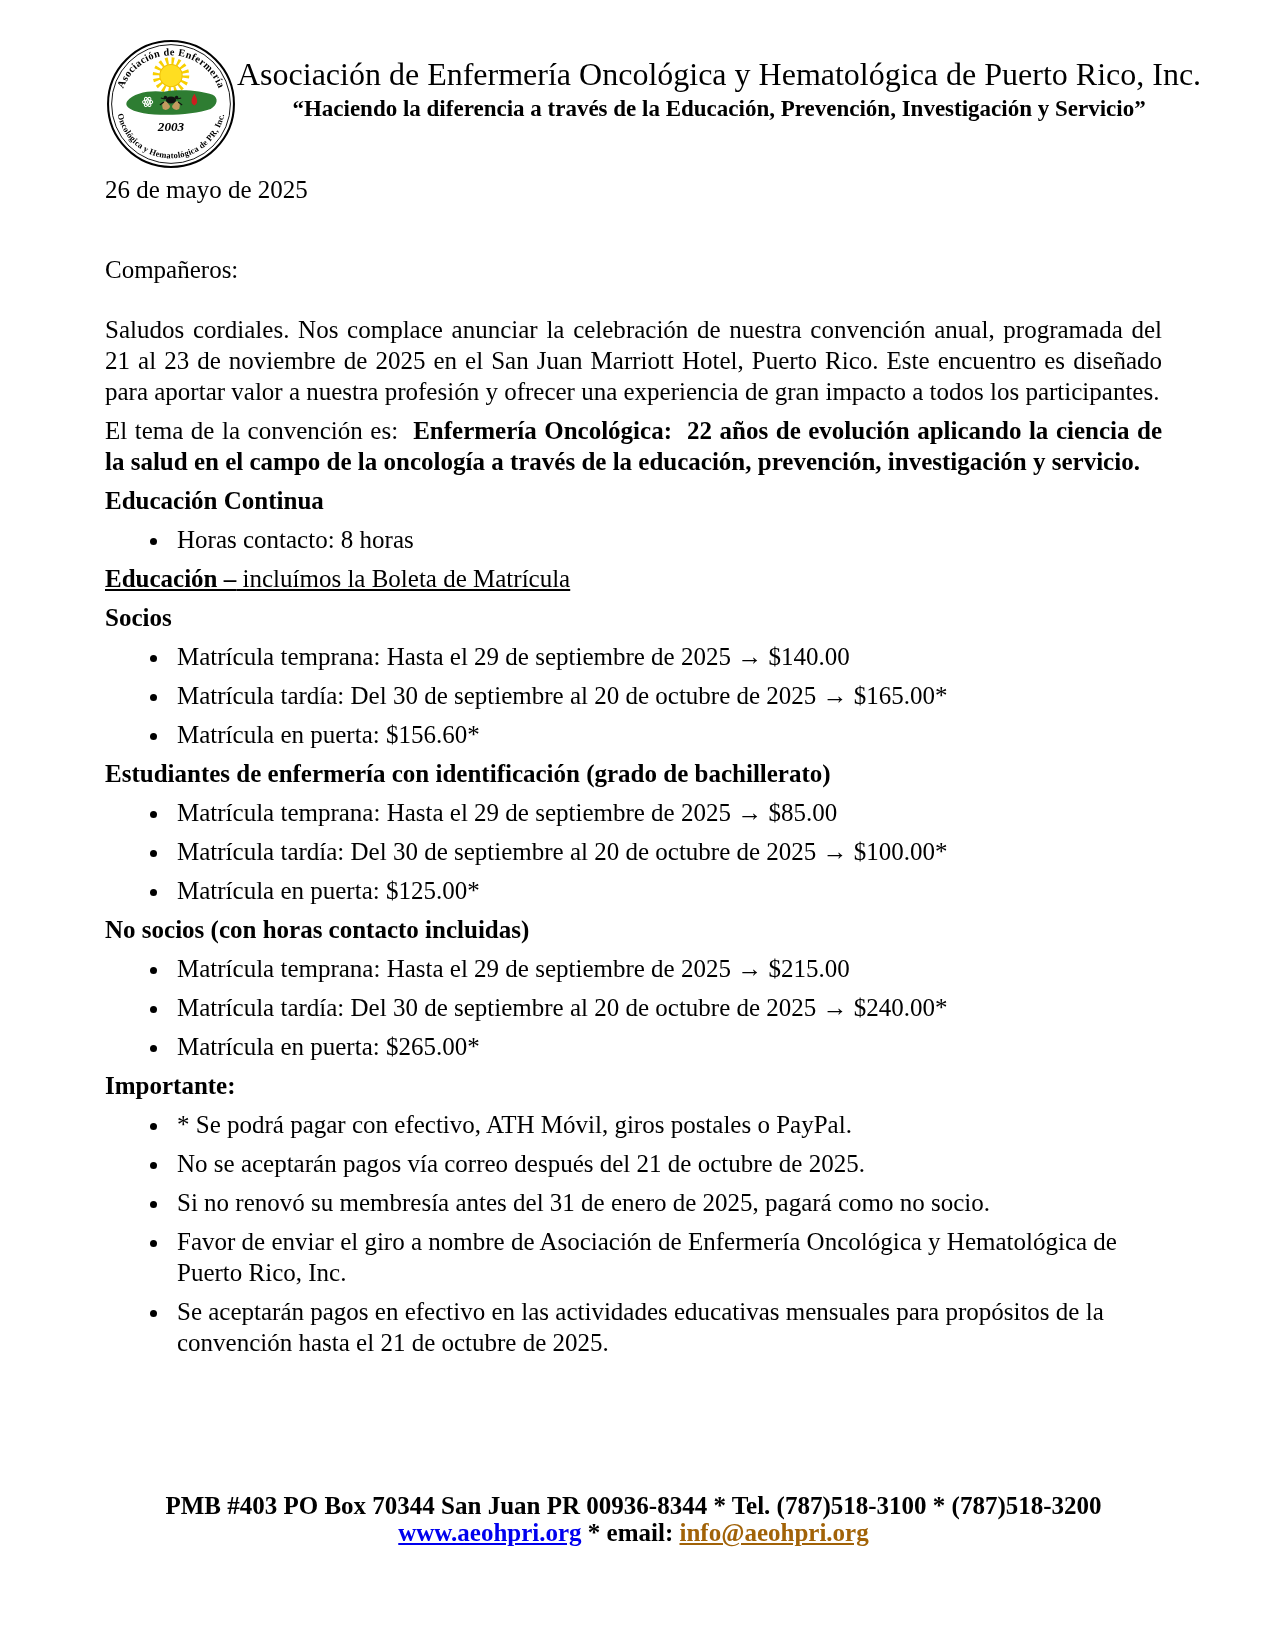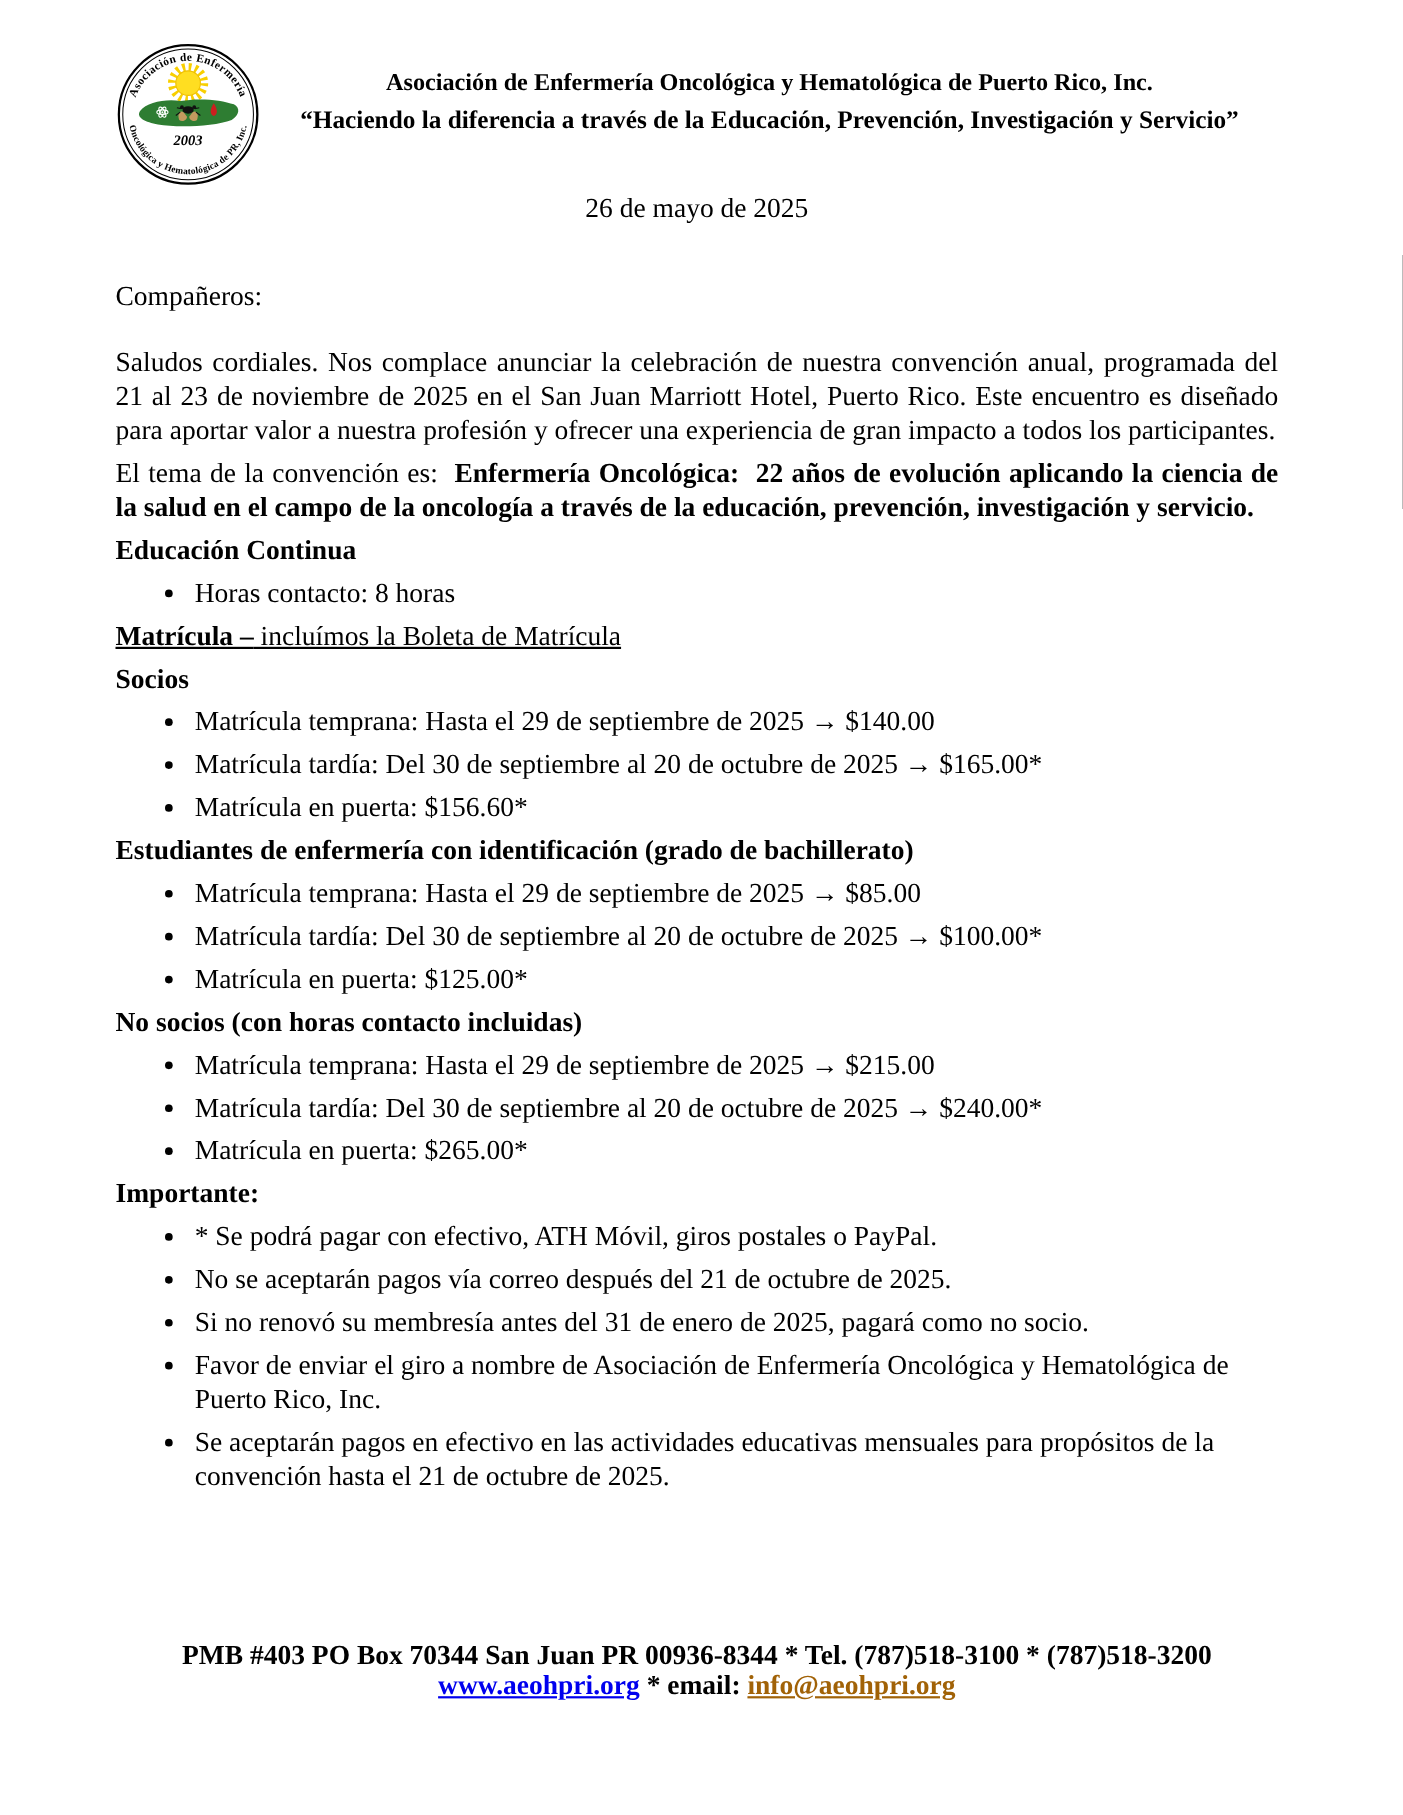--- a/index.html
+++ b/index.html
@@ -10,23 +10,23 @@
     background:#ffffff;
     color:#000;
     font-family:"Liberation Serif","DejaVu Serif",serif;
     font-size:25px;line-height:31px;
     overflow:hidden;
   }
   .content{position:absolute;left:105px;top:38px;width:1057px;}
   .letterhead{display:flex;align-items:flex-start;}
   .logo-wrap{width:132px;height:132px;flex:none;}
   .title-block{flex:1;text-align:center;padding-top:20px;}
-  .org-title{font-weight:bold;font-size:22px;line-height:33px;white-space:nowrap;}
+  .org-title{font-weight:normal;font-size:32px;line-height:33px;white-space:nowrap;}
   .org-tagline{font-weight:600;font-size:23px;line-height:28px;margin-top:4px;}
-  .date-line{text-align:center;margin-top:4px;}
+  .date-line{text-align:left;margin-top:4px;}
   .salutation{margin-top:49px;}
   p{margin:0 0 8px 0;}
   .intro{margin-top:29px;text-align:justify;}
   .theme{text-align:justify;}
   .keep-space{white-space:pre-wrap;}
   .bold{font-weight:bold;}
   .heading-underline{font-weight:bold;margin:0 0 8px 0;}
   .mixed-underline{text-decoration:underline;margin:0 0 8px 0;}
   .section-title{font-weight:bold;margin:0 0 8px 0;}
   ul{margin:0;padding-left:66px;list-style:disc;}
@@ -108,21 +108,21 @@
     <p class="intro">Saludos cordiales. Nos complace anunciar la celebración de nuestra convención anual, programada del 21 al 23 de noviembre de 2025 en el San Juan Marriott Hotel, Puerto Rico. Este encuentro es diseñado para aportar valor a nuestra profesión y ofrecer una experiencia de gran impacto a todos los participantes.</p>
 
     <p class="theme"><span class="keep-space">El tema de la convención es:  </span><span class="bold keep-space">Enfermería Oncológica:  22 años de evolución aplicando la ciencia de la salud en el campo de la oncología a través de la educación, prevención, investigación y servicio.</span></p>
 
 
     <p class="heading-underline">Educación Continua</p>
     <ul>
       <li>Horas contacto: 8 horas</li>
     </ul>
 
-    <p class="mixed-underline"><span class="bold">Matrícula –</span><span class="keep-space"> incluímos la Boleta de Matrícula</span></p>
+    <p class="mixed-underline"><span class="bold">Educación –</span><span class="keep-space"> incluímos la Boleta de Matrícula</span></p>
 
     <p class="section-title">Socios</p>
     <ul>
       <li>Matrícula temprana: Hasta el 29 de septiembre de 2025 → $140.00</li>
       <li>Matrícula tardía: Del 30 de septiembre al 20 de octubre de 2025 → $165.00*</li>
       <li>Matrícula en puerta: $156.60*</li>
     </ul>
 
     <p class="section-title">Estudiantes de enfermería con identificación (grado de bachillerato)</p>
     <ul>

